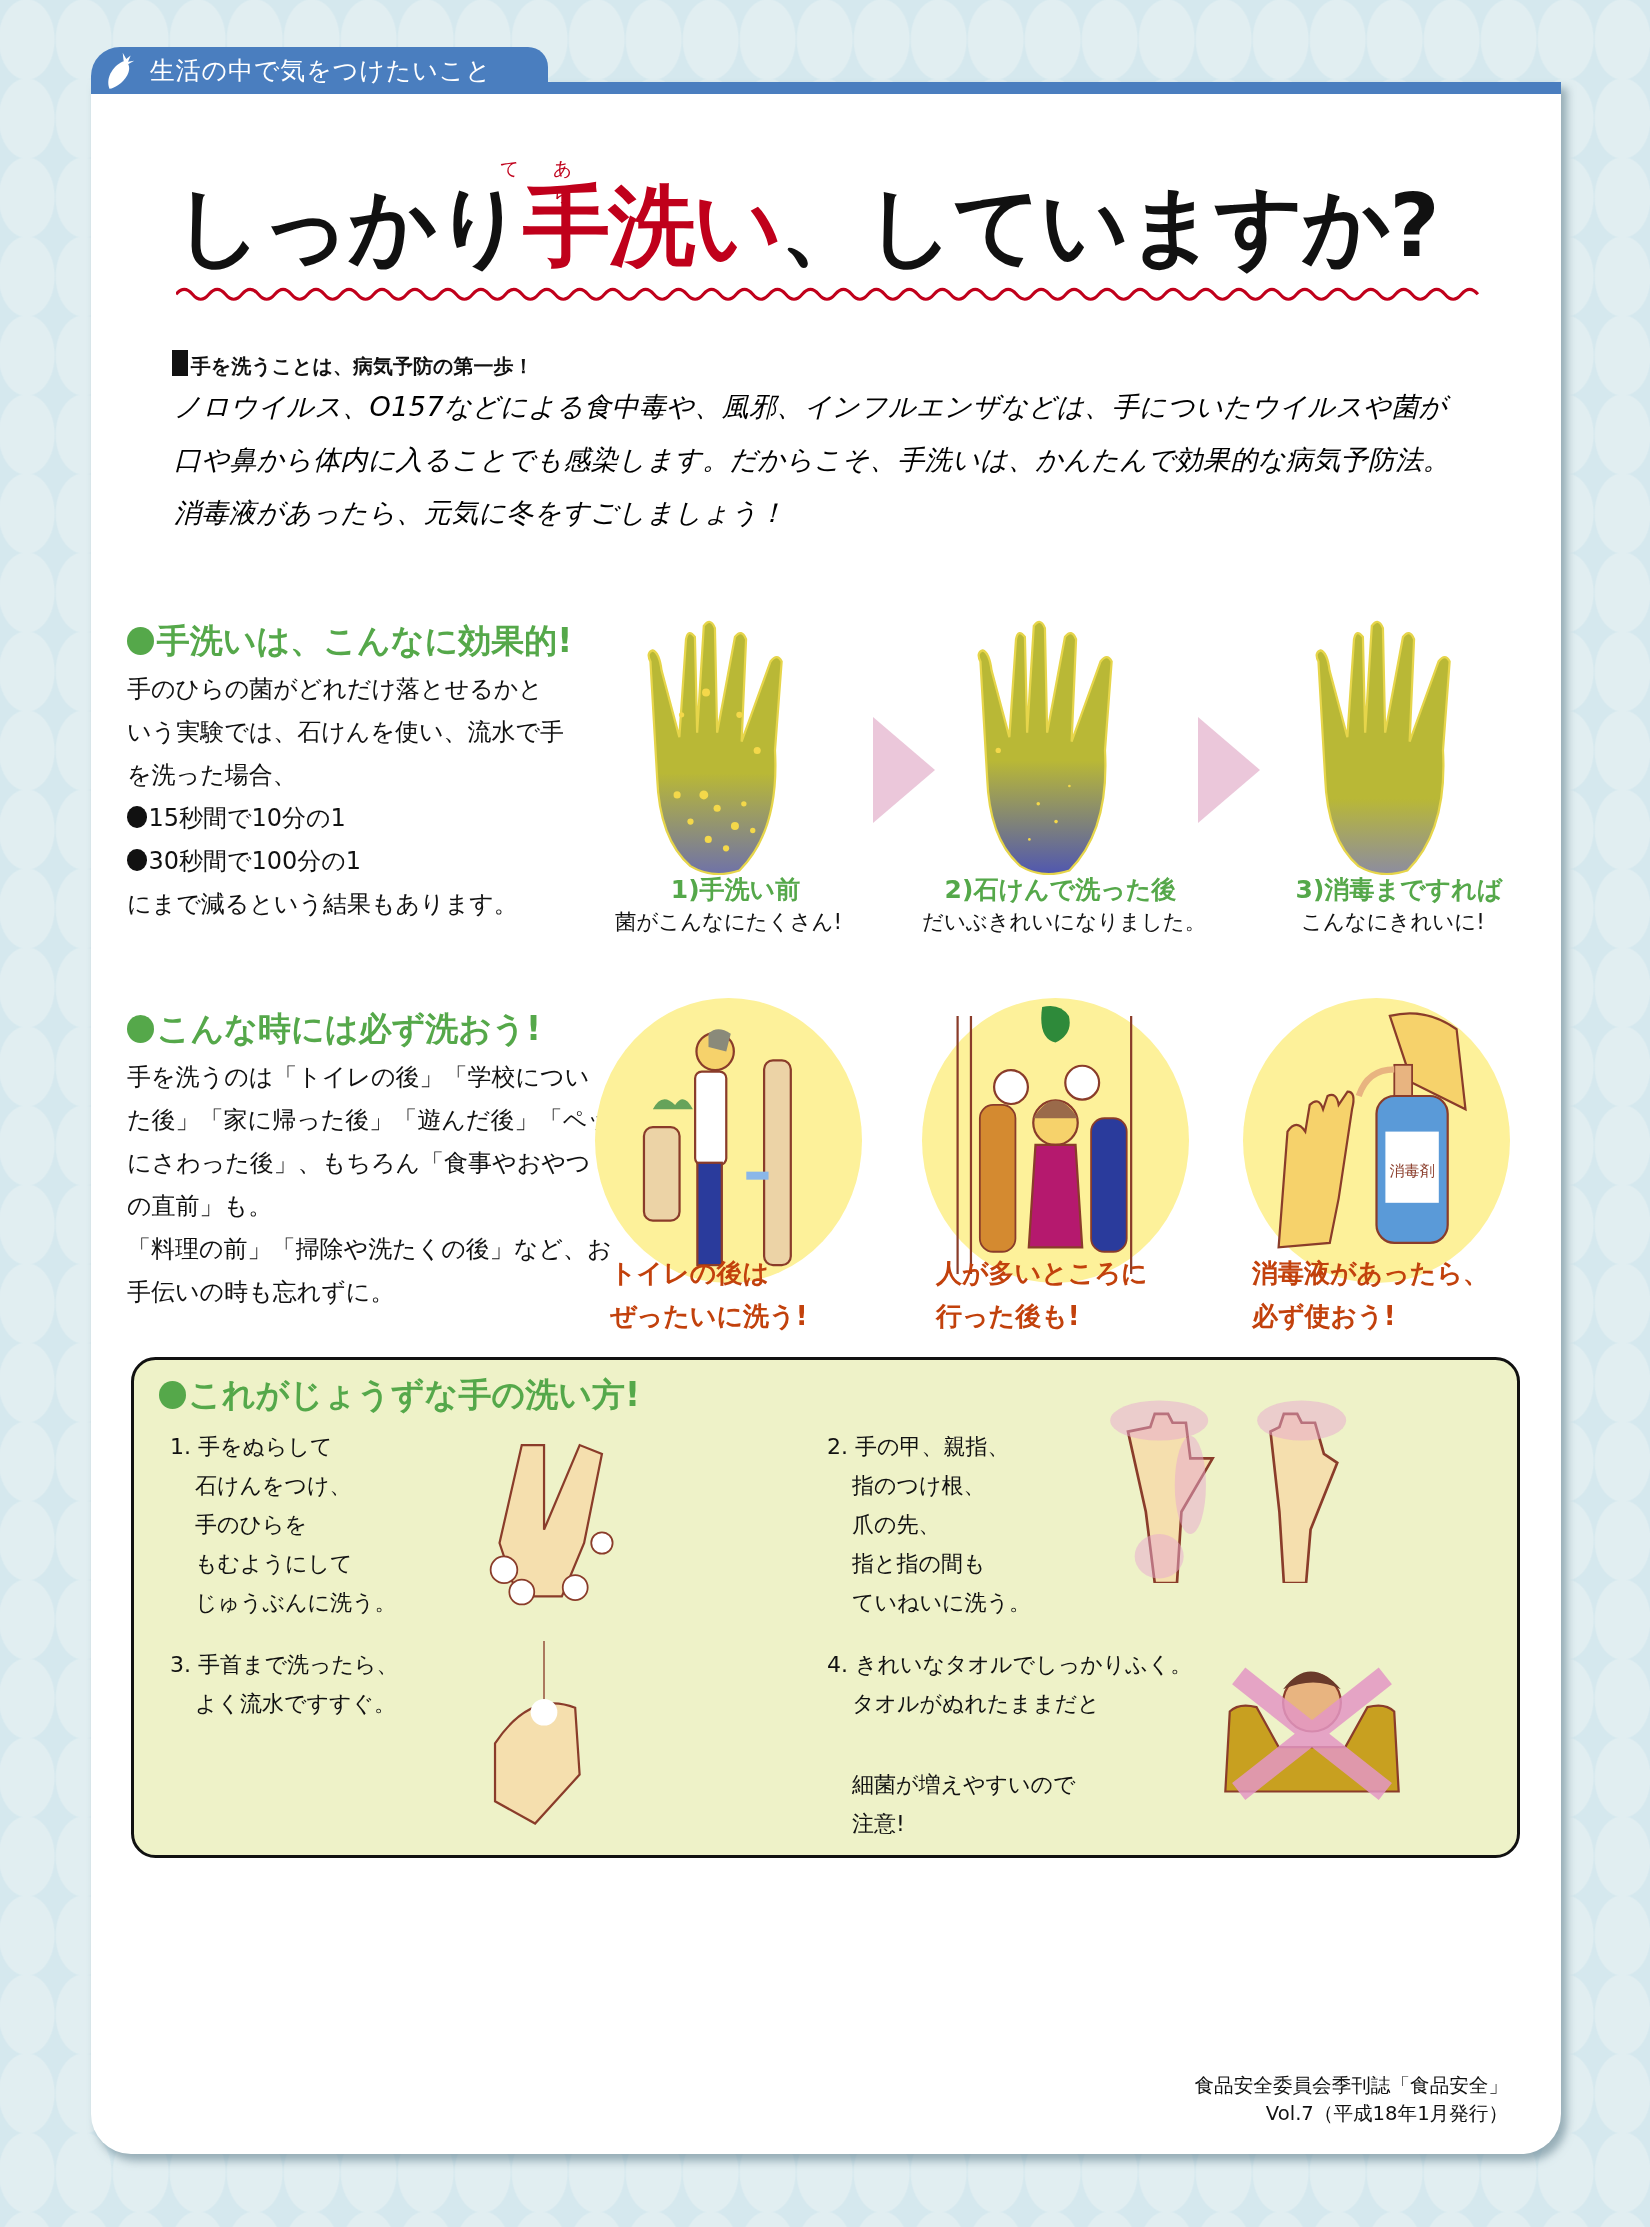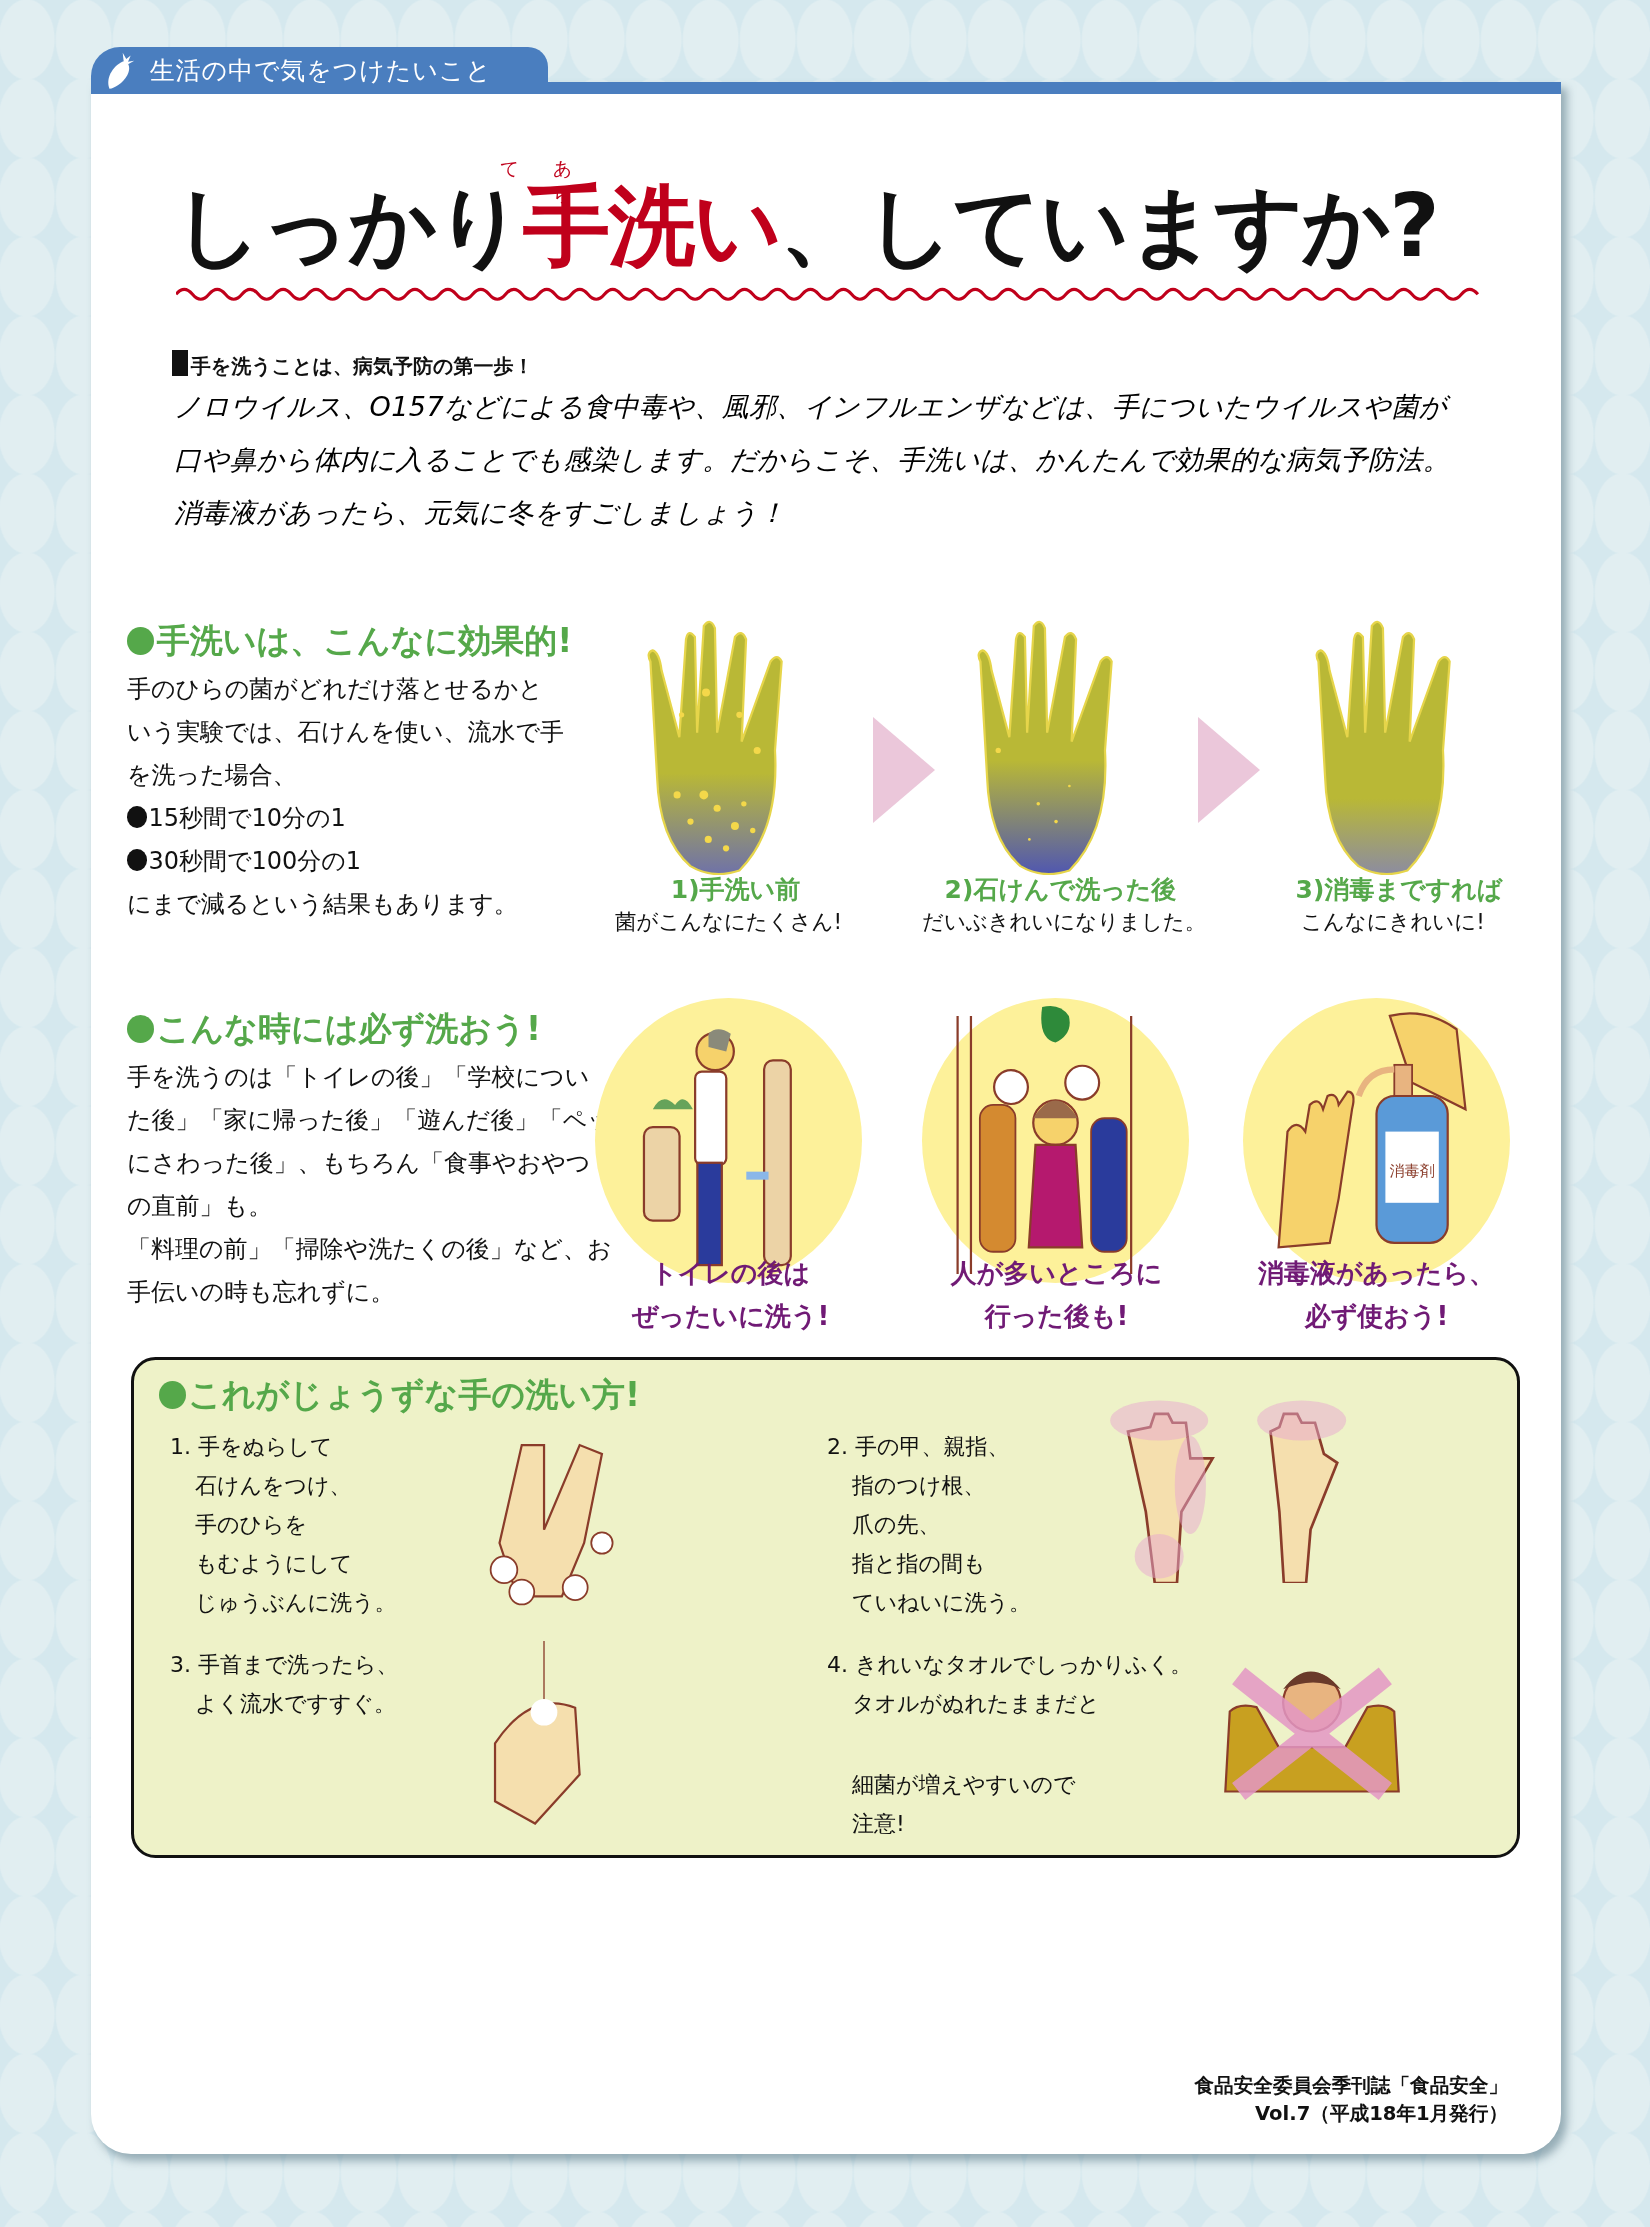--- a/index.html
+++ b/index.html
@@ -41,29 +41,29 @@
   .sec-h .dot { display:inline-block; width:27px; height:28px; border-radius:50%; background:#55a84a; vertical-align:-2.7px; margin-right:2.7px; }
   .body-txt { position:absolute; font-size:24px; line-height:43px; white-space:nowrap; }
   .body-txt .bul { display:inline-block; width:19.6px; height:21.4px; border-radius:50%; background:#111; vertical-align:-1.8px; margin-right:1.8px; }
 
   .hand-img { position:absolute; }
   .arrow { position:absolute; width:0; height:0; border-top:53px solid transparent; border-bottom:53px solid transparent; border-left:62px solid #ebc7da; }
   .cap-g { position:absolute; font-size:25px; font-weight:bold; color:#55a84a; text-align:center; white-space:nowrap; }
   .cap-b { position:absolute; font-size:21.4px; text-align:left; white-space:nowrap; }
 
   .circle { position:absolute; width:267px; height:285px; border-radius:50%; background:#fdf19a; }
-  .cap-g2 { position:absolute; font-size:26px; font-weight:bold; color:#701a75; text-align:center; line-height:43px; white-space:nowrap; }
+  .cap-g2 { position:absolute; font-size:26px; font-weight:bold; color:#c2410c; text-align:left; line-height:43px; white-space:nowrap; }
 
   .howto {
     position:absolute; left:131px; top:1357px; width:1389px; height:501px;
     background:#eef2c8; border:3.6px solid #111; border-radius:24.5px; box-sizing:border-box;
   }
   .step { position:absolute; font-size:22px; line-height:39px; white-space:nowrap; }
 
-  .footer { position:absolute; right:142px; top:2072px; font-size:19.6px; text-align:right; line-height:28px;font-weight:bold; }
+  .footer { position:absolute; right:142px; top:2072px; font-size:19.6px; text-align:right; line-height:28px; }
 </style>
 </head>
 <body>
 
 <div class="card">
   <div class="card-band"></div>
 </div>
 <div class="tab">
   <svg class="carrot" viewBox="0 0 70 90">
     <path d="M10 85 C0 60 20 30 45 22 C55 28 58 40 50 55 C40 72 22 84 10 85 Z" fill="#fff"></path>

